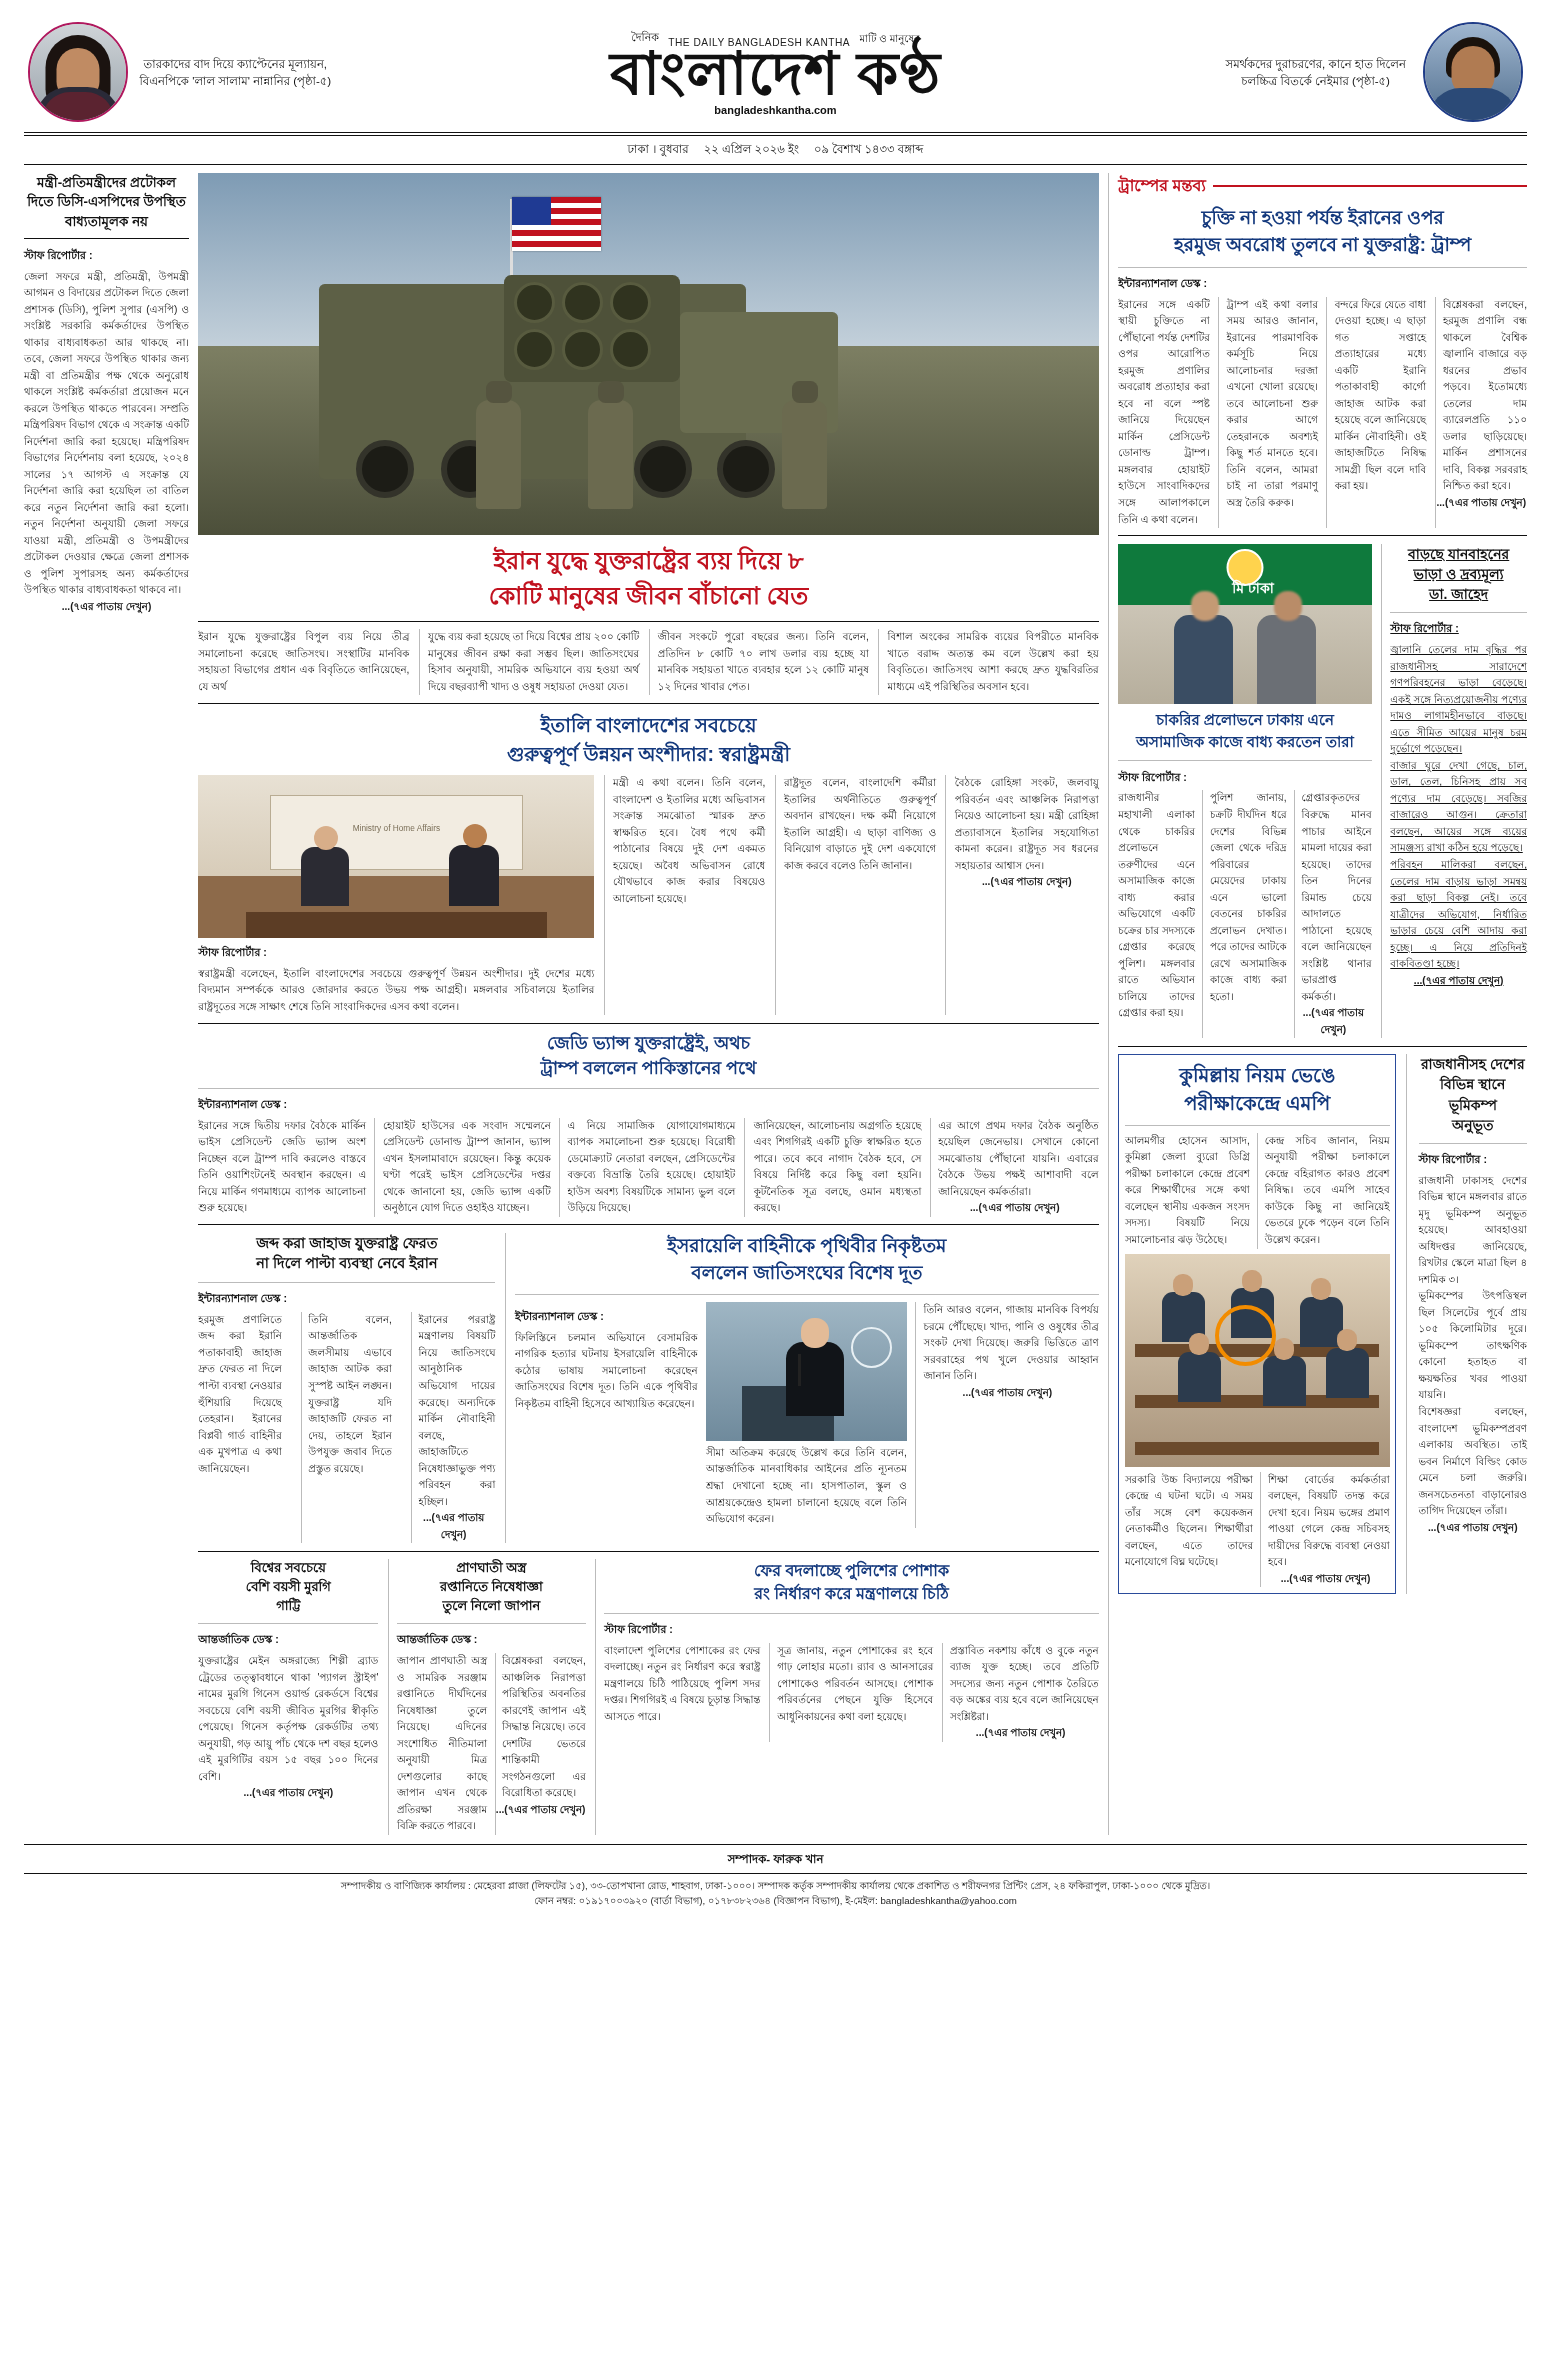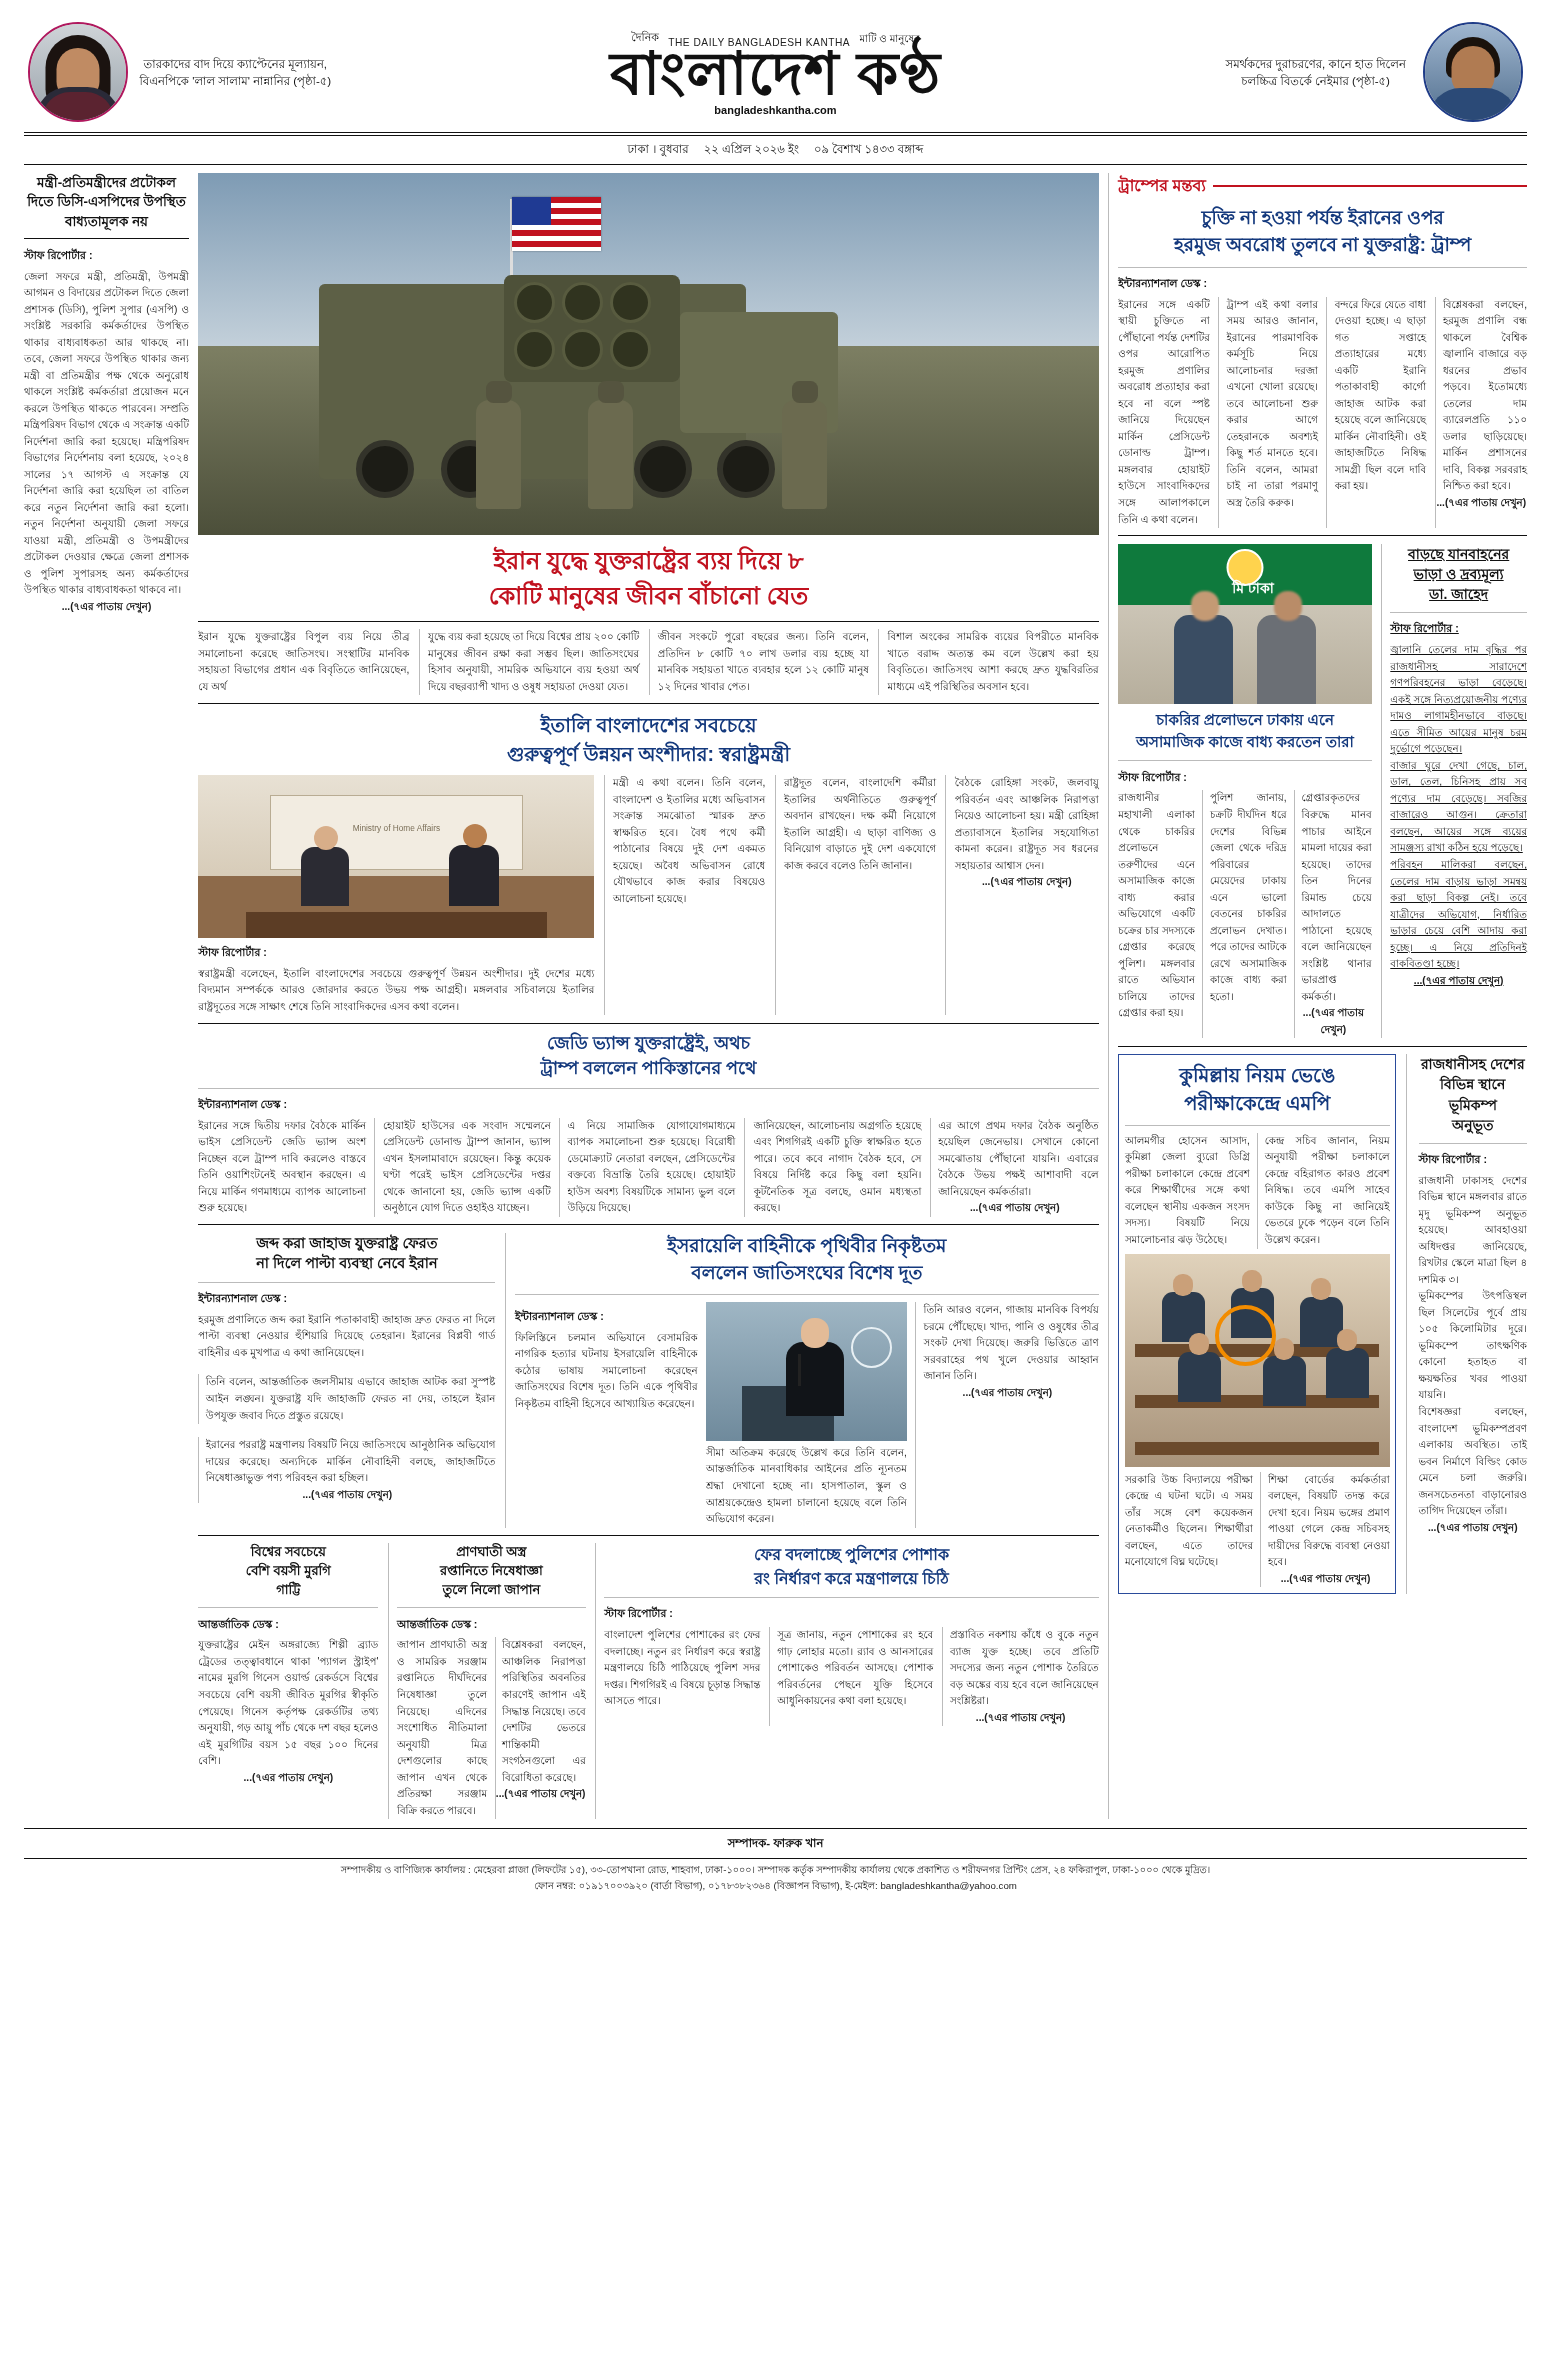--- a/index.html
+++ b/index.html
@@ -286,21 +286,21 @@
       </div>
 
       <div class="rule"></div>
 
       <div style="display:flex; gap:9.3px;">
         <div style="width:33%;">
           <div class="small-head">জব্দ করা জাহাজ যুক্তরাষ্ট্র ফেরত</div>
           <div class="small-head">না দিলে পাল্টা ব্যবস্থা নেবে ইরান</div>
           <div class="rule-thin"></div>
           <div class="byline">ইন্টারন্যাশনাল ডেস্ক :</div>
-          <div style="display:flex; gap:13px;flex-direction:column;">
+          <div style="display:flex; gap:19px;">
             <div class="body-text" style="flex:1;">হরমুজ প্রণালিতে জব্দ করা ইরানি পতাকাবাহী জাহাজ দ্রুত ফেরত না দিলে পাল্টা ব্যবস্থা নেওয়ার হুঁশিয়ারি দিয়েছে তেহরান। ইরানের বিপ্লবী গার্ড বাহিনীর এক মুখপাত্র এ কথা জানিয়েছেন।</div>
             <div class="body-text vline" style="flex:1; padding-left:6.5px;">তিনি বলেন, আন্তর্জাতিক জলসীমায় এভাবে জাহাজ আটক করা সুস্পষ্ট আইন লঙ্ঘন। যুক্তরাষ্ট্র যদি জাহাজটি ফেরত না দেয়, তাহলে ইরান উপযুক্ত জবাব দিতে প্রস্তুত রয়েছে।</div>
             <div style="flex:1;" class="vline">
               <div class="body-text" style="padding-left:6.5px;">ইরানের পররাষ্ট্র মন্ত্রণালয় বিষয়টি নিয়ে জাতিসংঘে আনুষ্ঠানিক অভিযোগ দায়ের করেছে। অন্যদিকে মার্কিন নৌবাহিনী বলছে, জাহাজটিতে নিষেধাজ্ঞাভুক্ত পণ্য পরিবহন করা হচ্ছিল।</div>
               <div class="body-text center" style="font-weight:bold;">...(৭এর পাতায় দেখুন)</div>
             </div>
           </div>
         </div>
 
         <div class="vline" style="flex:1; padding-left:9.3px;">

